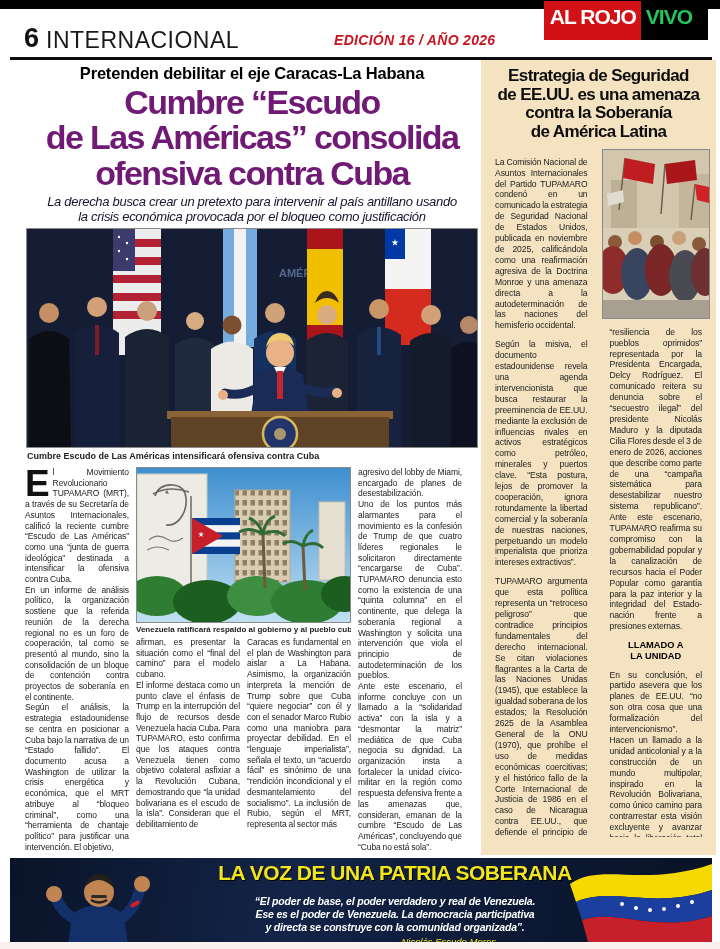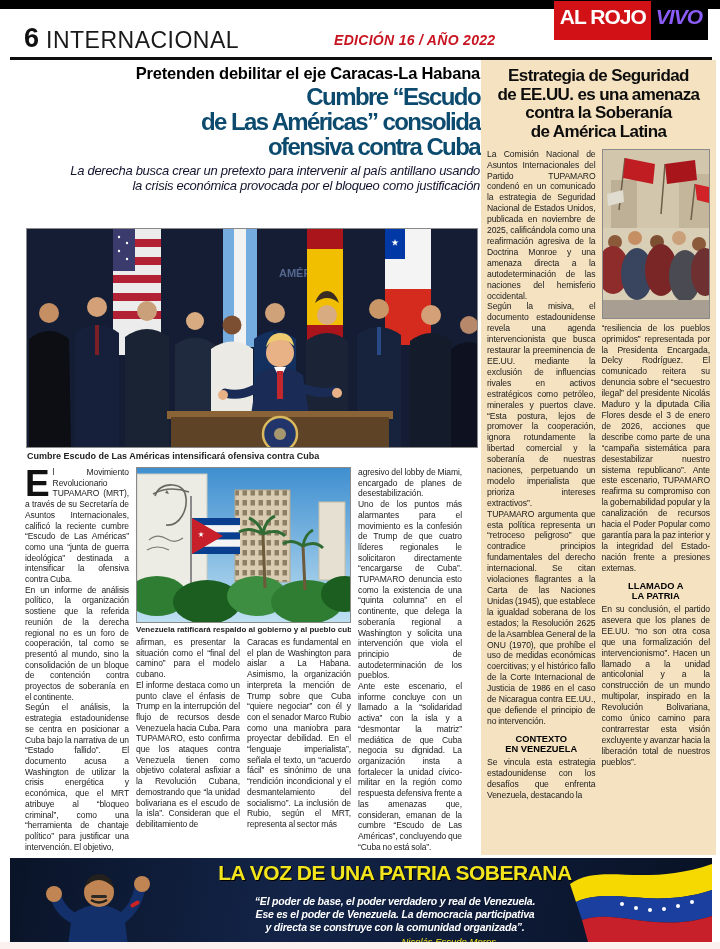--- a/index.html
+++ b/index.html
@@ -8,27 +8,27 @@
     font-family:"Liberation Sans",sans-serif;color:#111;
   }
   
   .topbar{position:absolute;top:0;left:0;width:720px;height:9px;background:#000;}
   .hdr{position:absolute;top:18px;left:24px;right:12px;height:34px;display:flex;align-items:flex-end;}
   .pageno{font-size:27px;font-weight:bold;line-height:1;}
   .section{font-size:23px;line-height:1;margin-left:7px;letter-spacing:.5px;color:#1a1a1a;}
   .edition{position:absolute;left:310px;bottom:4px;font-size:14px;font-weight:bold;font-style:italic;color:#c81420;letter-spacing:.3px;}
   .logo{position:absolute;right:0;bottom:12px;display:flex;height:39px;font-weight:bold;font-size:21px;letter-spacing:-1px;}
   .logo .lg1{background:#d11116;color:#fff;padding:4px 5px 0 6px;}
-  .logo .lg2{background:#000;color:#8b5cf6;padding:4px 6px 0 5px;font-style:italic;}
+  .logo .lg2{background:#000;color:#22c55e;padding:4px 16px 0 5px;}
   .hrule{position:absolute;top:57px;left:10px;right:8px;height:3px;background:#0d0d0d;}
 
   
-  .lead{position:absolute;left:24px;top:64px;width:456px;text-align:right;}
+  .lead{position:absolute;left:24px;top:64px;width:456px;text-align:center;}
   .kicker{font-size:16.5px;font-weight:bold;color:#000;letter-spacing:-.2px;}
-  .headline{font-size:24px;font-weight:bold;color:#0c4a6e;line-height:1.04;letter-spacing:-1.6px;white-space:pre-line;margin-top:2px;}
+  .headline{font-size:34px;font-weight:bold;color:#701a75;line-height:1.04;letter-spacing:-1.6px;white-space:pre-line;margin-top:2px;}
   .deck{font-size:13px;font-style:italic;font-weight:normal;color:#14142e;line-height:1.15;white-space:pre-line;margin-top:4px;letter-spacing:-.3px;}
 
   .mainphoto{position:absolute;left:26px;top:228px;width:452px;height:220px;border:1px solid #8a8a8a;box-sizing:border-box;overflow:hidden;}
   .cap-main{position:absolute;left:27px;top:451px;font-size:9px;font-weight:bold;color:#222;}
 
   
   .artrow{position:absolute;left:25px;top:467px;width:455px;height:389px;display:flex;gap:7px;overflow:hidden;}
   .acol{flex:0 0 104px;width:104px;overflow:hidden;}
   .amid{flex:0 0 215px;width:215px;display:flex;flex-direction:column;overflow:hidden;}
   .midphoto{width:215px;height:156px;border:1px solid #8a8a8a;box-sizing:border-box;overflow:hidden;flex:0 0 auto;}
@@ -36,21 +36,21 @@
   .midcols{display:flex;gap:7px;flex:1 1 auto;overflow:hidden;}
   .midcols .acol2{flex:1 1 0;overflow:hidden;}
   .bp{margin:0;font-size:8.5px;line-height:10.7px;text-align:justify;color:#1c1c1c;letter-spacing:-.1px;word-spacing:-.4px;}
   .dropcap{float:left;font-size:37px;line-height:30px;font-weight:bold;padding:2px 3px 0 0;color:#111;}
 
   
   .sidebar{position:absolute;left:481px;top:60px;width:235px;height:795px;background:#f4e2c0;box-sizing:border-box;padding:7px 6px 6px 6px;overflow:hidden;}
   .sb-head{font-size:17px;font-weight:bold;text-align:center;line-height:1.1;letter-spacing:-.6px;color:#0d0d0d;white-space:pre-line;margin-bottom:7px;}
   .sbcols{display:flex;gap:6px;height:688px;overflow:hidden;}
   .sbcol{flex:1 1 0;overflow:hidden;}
-  .sbp{margin:0;font-size:8.6px;line-height:10.9px;text-align:justify;color:#1c1c1c;letter-spacing:-.1px;word-spacing:-.4px;}
+  .sbp{margin:8px;font-size:8.6px;line-height:10.9px;text-align:justify;color:#1c1c1c;letter-spacing:-.1px;word-spacing:-.4px;}
   .sb-sub{font-size:9.3px;font-weight:bold;text-align:center;margin:7px 0 2px 0;white-space:pre-line;line-height:1.15;color:#000;}
   .marchphoto{width:100%;height:170px;border:1px solid #8a8a8a;box-sizing:border-box;overflow:hidden;margin-bottom:4px;}
 
   
   .banner{position:absolute;left:10px;top:858px;width:702px;height:88px;background:linear-gradient(100deg,#0a1428 0%,#132448 40%,#0d1a36 70%,#091224 100%);overflow:hidden;}
   .bn-madero{position:absolute;left:28px;bottom:0;width:130px;height:84px;}
   .bn-text{position:absolute;left:150px;top:3px;width:470px;text-align:center;}
   .bn-title{font-size:21px;font-weight:bold;color:#f3e51c;letter-spacing:-.5px;text-shadow:1px 1px 0 #000;}
   .bn-quote{font-size:10.5px;font-weight:bold;font-style:italic;color:#fff;line-height:1.25;white-space:pre-line;margin-top:10px;letter-spacing:-.2px;}
   .bn-author{font-size:9.5px;font-style:italic;color:#f3e51c;margin-top:2px;transform:translateX(55px);}
@@ -61,21 +61,21 @@
 </head>
 <body>
 
 <div id="page">
 
   <div class="topbar"></div>
 
   <div class="hdr">
     <span class="pageno">6</span>
     <span class="section">INTERNACIONAL</span>
-    <span class="edition">EDICIÓN 16 / AÑO 2022</span>
+    <span class="edition">EDICIÓN 16 / AÑO 2026</span>
     <span class="logo">
       <span class="lg1">AL ROJO</span>
       <span class="lg2">VIVO</span>
     </span>
   </div>
   <div class="hrule"></div>
 
   <div class="lead">
     <div class="kicker">Pretenden debilitar el eje Caracas-La Habana</div>
     <div class="headline">Cumbre “Escudo
@@ -306,21 +306,21 @@
               <ellipse cx="34" cy="124" rx="16" ry="26" fill="#39455e"></ellipse>
               <ellipse cx="58" cy="120" rx="16" ry="26" fill="#7a2626"></ellipse>
               <ellipse cx="82" cy="126" rx="16" ry="26" fill="#4a4a52"></ellipse>
               <ellipse cx="102" cy="122" rx="14" ry="24" fill="#6e3030"></ellipse>
             </g>
             <rect x="0" y="150" width="110" height="18" fill="#a89e92"></rect>
           </svg>
         </div>
         <p class="sbp">“resiliencia de los pueblos oprimidos” representada por la Presidenta Encargada, Delcy Rodríguez. El comunicado reitera su denuncia sobre el “secuestro ilegal” del presidente Nicolás Maduro y la diputada Cilia Flores desde el 3 de enero de 2026, acciones que describe como parte de una “campaña sistemática para desestabilizar nuestro sistema republicano”. Ante este escenario, TUPAMARO reafirma su compromiso con la gobernabilidad popular y la canalización de recursos hacia el Poder Popular como garantía para la paz interior y la integridad del Estado-nación frente a presiones externas.</p>
         <div class="sb-sub">LLAMADO A
-LA PATRIA</div>
+LA UNIDAD</div>
         <p class="sbp">En su conclusión, el partido asevera que los planes de EE.UU. “no son otra cosa que una formalización del intervencionismo”. Hacen un llamado a la unidad anticolonial y a la construcción de un mundo multipolar, inspirado en la Revolución Bolivariana, como único camino para contrarrestar esta visión excluyente y avanzar hacia la liberación total de nuestros pueblos”.</p>
       </div>
     </div>
   </div>
 
   <div class="banner">
     <svg class="bn-madero" viewBox="0 0 130 84">
       <path d="M30 84 L34 52 q26 -18 52 0 L90 84 Z" fill="#14306b"></path>
       <circle cx="61" cy="30" r="15" fill="#c08552"></circle>
       <path d="M46 26 q4 -14 15 -14 q12 0 15 14 q-8 -8 -15 -8 q-8 0 -15 8z" fill="#23201d"></path>

